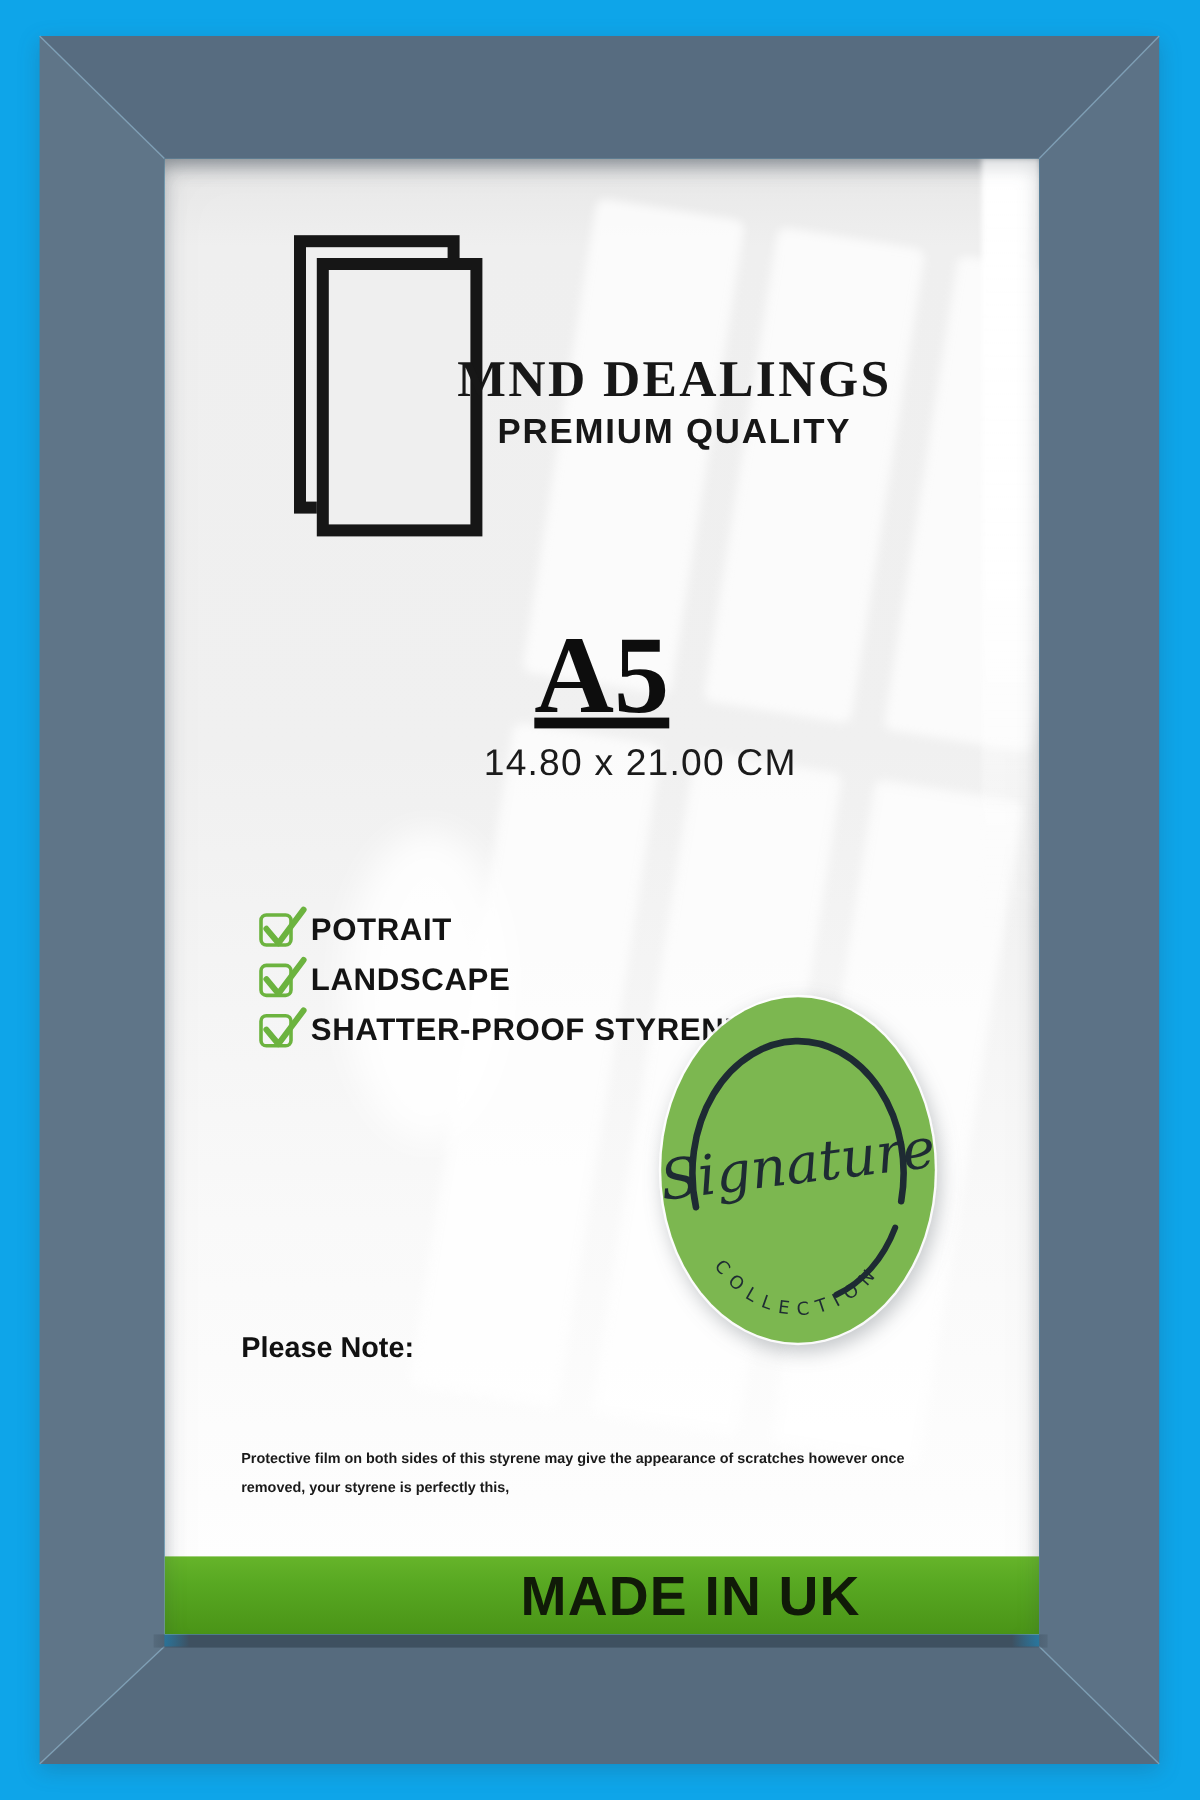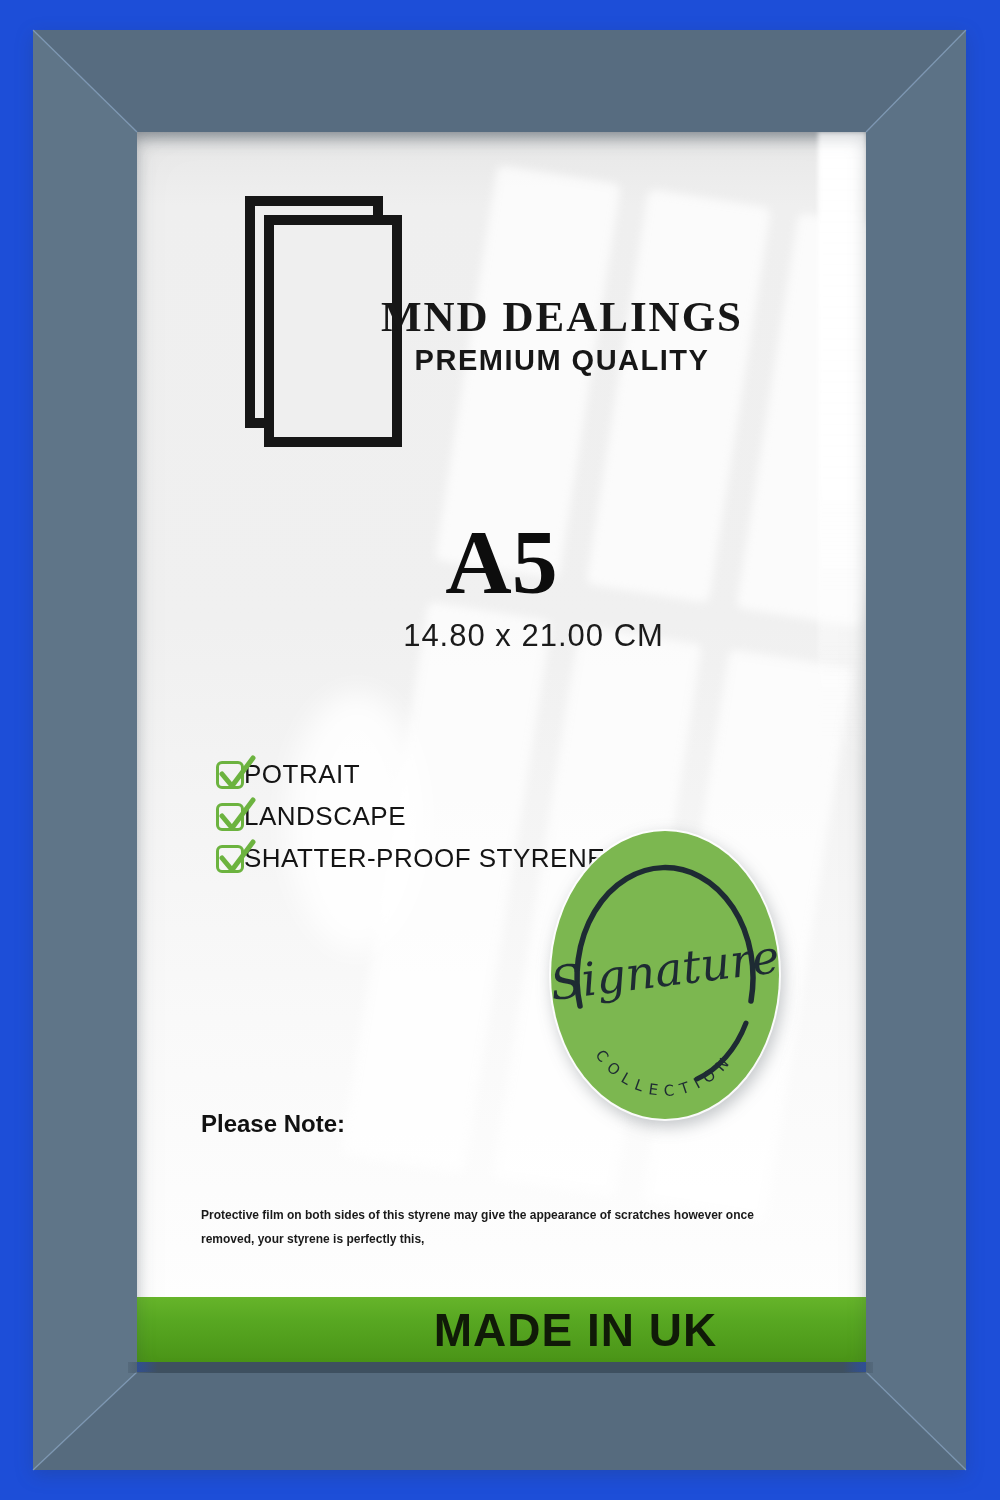--- a/index.html
+++ b/index.html
@@ -1,17 +1,17 @@
 <!DOCTYPE html>
 <html style="--frame-top: #576c80; --frame-left: #5f7588; --frame-right: #5c7286; --frame-bottom: #566b7e; --check-green: #6cb33f; --badge-green: #7cb750; --badge-ink: #1e2b33; --banner-green: #53a11e; --strip-dark: #3e5060;"><head>
 <meta charset="utf-8">
 <style>
   html,body{margin:0;padding:0;background:#ffffff;}
   body{width:1000px;height:1500px;font-family:"Liberation Sans",sans-serif;}
-  .stage{position:relative;width:1000px;height:1500px;background:#1d4ed8;overflow:hidden;}
+  .stage{position:relative;width:1000px;height:1500px;background:#0ea5e9;overflow:hidden;}
 
   
   .frame-svg{position:absolute;left:0;top:0;filter:drop-shadow(0 5px 9px rgba(40,55,70,.22));}
 
   
   .insert{
     position:absolute;left:137px;top:132px;width:729px;height:1230px;
     background:linear-gradient(180deg,#e7e7e7 0%,#efefef 6%,#f0f0f0 40%,#f9f9f9 72%,#ffffff 100%);
     overflow:hidden;
     box-shadow:inset 0 12px 16px -8px rgba(70,80,90,.5), inset 0 0 50px rgba(0,0,0,.03);
@@ -34,30 +34,30 @@
   .logo-rect.back{left:108px;top:64px;width:118px;height:212px;}
   .logo-rect.front{left:127px;top:83px;width:118px;height:212px;background:#efefef;}
 
   
   .brand{position:absolute;left:200px;top:160px;width:450px;text-align:center;color:#171717;}
   .brand-name{font-family:"Liberation Serif",serif;font-weight:700;font-size:43px;line-height:49px;letter-spacing:2px;}
   .brand-tagline{font-weight:700;font-size:29px;line-height:34px;letter-spacing:1.5px;margin-top:2px;}
 
   
   .size-label{position:absolute;left:0;top:384px;width:729px;text-align:center;
-    font-family:"Liberation Serif",serif;font-weight:700;font-size:92px;line-height:1;color:#0d0d0d;}
+    font-family:"Liberation Serif",serif;font-weight:700;font-size:92px;line-height:1;color:#0d0d0d;text-decoration:underline;}
   .size-dims{position:absolute;left:0;top:486px;width:729px;text-align:center;
     font-size:31px;letter-spacing:1px;color:#1b1b1b;padding-left:32px;}
 
   
   .features{position:absolute;left:79px;top:628px;}
   .feature-row{display:flex;align-items:center;margin-bottom:13px;height:29px;}
   .checkbox{position:relative;width:22px;height:22px;border:3px solid var(--check-green,#6cb33f);border-radius:6px;flex:0 0 auto;}
   .checkbox svg{position:absolute;left:-2px;top:-9px;overflow:visible;}
-  .feature-label{font-weight:400;font-size:26px;letter-spacing:.5px;color:#141414;white-space:nowrap;}
+  .feature-label{margin-left:15px;font-weight:700;font-size:26px;letter-spacing:.5px;color:#141414;white-space:nowrap;}
 
   
   .badge{position:absolute;left:411px;top:696px;width:234px;height:294px;filter:drop-shadow(3px 6px 8px rgba(60,70,80,.3));}
 
   
   .note-title{position:absolute;left:64px;top:978px;font-weight:700;font-size:24px;color:#111;}
   .note-body{position:absolute;left:64px;top:1071px;width:625px;font-weight:700;font-size:12px;line-height:24px;color:#1a1a1a;}
   .note-body span{display:block;}
 
   

